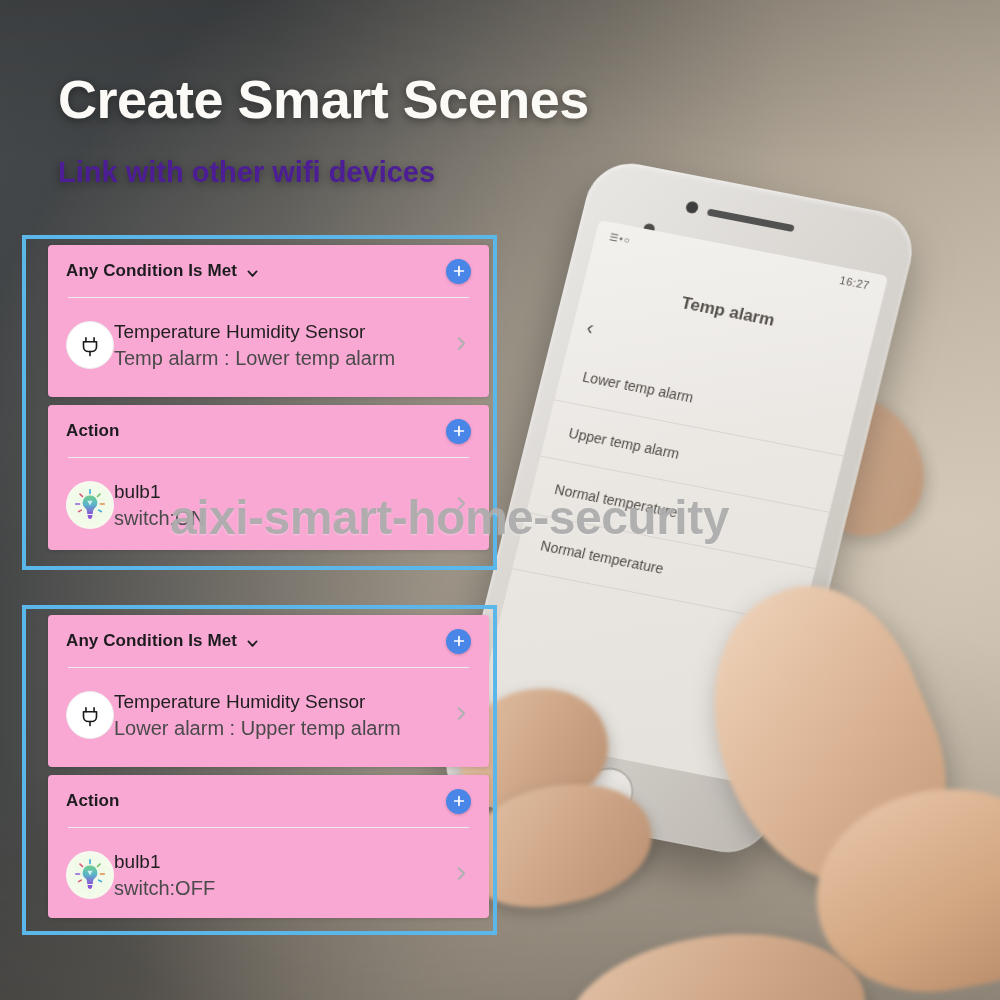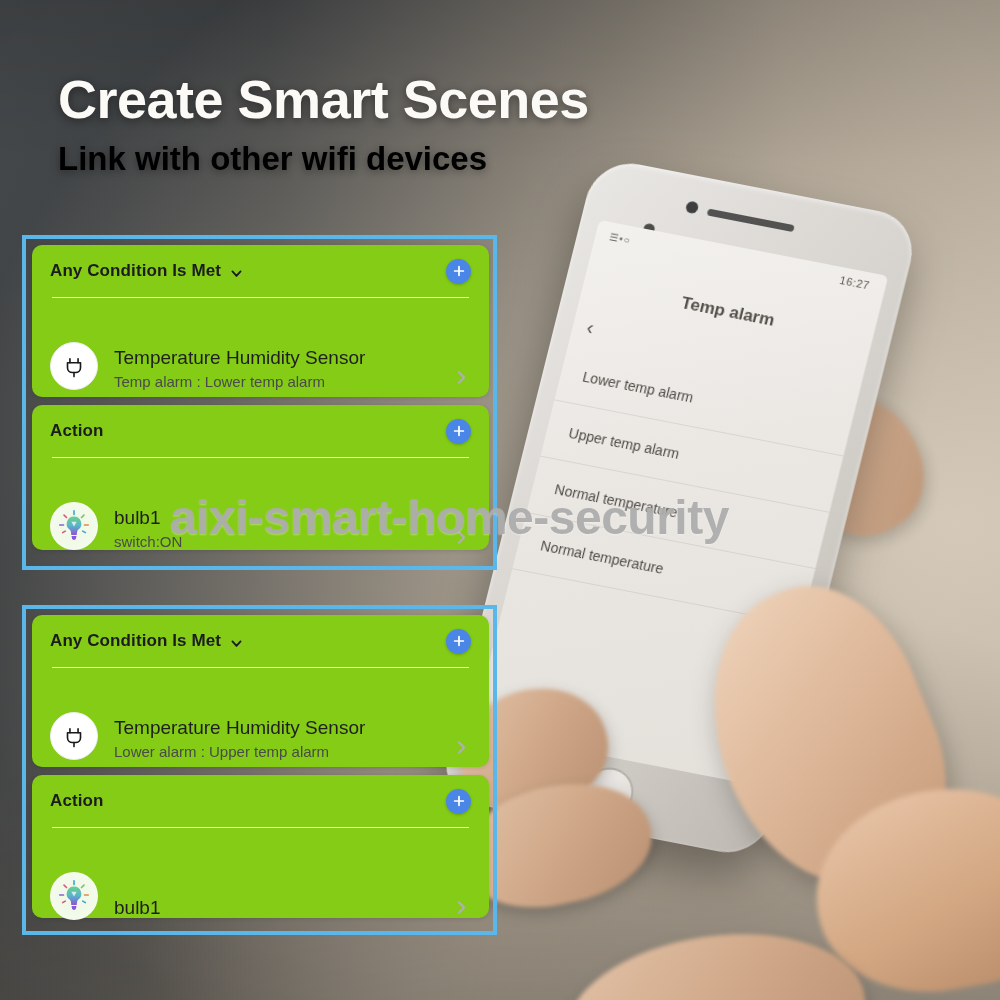--- a/index.html
+++ b/index.html
@@ -121,37 +121,38 @@
   .f4 { left:330px; top:246px;  width:120px; height:140px; transform:rotate(-26deg); opacity:.92;}
 
   
   #heading { position:absolute; left:58px; top:44px; width:700px; }
   .h-title {
     font-size:54px; font-weight:700; color:#fbfaf7; letter-spacing:-.5px;
     text-shadow:0 2px 10px rgba(0,0,0,.45);
     margin-top:24px;
   }
   .h-sub {
-    margin-top:10px; font-size:33px; font-weight:700; color:#000000;
+    margin-top:26px; font-size:29px; font-weight:700; color:#4c1d95;
     letter-spacing:0px; text-shadow:0 2px 8px rgba(0,0,0,.4);
   }
 
   
   .scene-frame {
     position:absolute; left:22px; width:475px;
     border:4px solid #5bb7ea; background:transparent;
     padding:6px 4px 6px 6px;
   }
   #scene-1 { top:235px; height:335px; }
   #scene-2 { top:605px; height:330px; }
 
   .panel {
-    background:#84cc16; border-radius:10px;
+    background:#f9a8d4; border-radius:4px;
     box-shadow:0 1px 4px rgba(0,0,0,.13);
     padding:0 18px;
+    margin-left:16px;
   }
   #scene-1 .panel.p-cond { height:152px; }
   #scene-1 .panel.p-act  { height:145px; margin-top:8px; }
   #scene-2 .panel.p-cond { height:152px; }
   #scene-2 .panel.p-act  { height:143px; margin-top:8px; }
 
   .panel-head {
     display:flex; align-items:center; justify-content:space-between;
     height:52px;
   }
@@ -162,33 +163,33 @@
   .chev-down { width:13px; height:13px; display:inline-block; }
   .plus-btn {
     width:25px; height:25px; border-radius:50%; background:#4a86e8;
     display:flex; align-items:center; justify-content:center;
     box-shadow:0 1px 3px rgba(0,0,0,.22);
   }
   .plus-btn svg { display:block; }
   .divider { height:1px; background:#ececec; margin:0 2px; }
 
   .row {
-    display:flex; align-items:flex-end; gap:16px; height:92px; padding-top:2px;
+    display:flex; align-items:center; height:92px; padding-top:2px;
   }
   .row-icon {
     width:48px; height:48px; border-radius:50%; flex:0 0 48px;
     display:flex; align-items:center; justify-content:center;
   }
   .row-icon.plug { border:1px solid #ededed; background:#fff; }
   .row-icon.bulb {
     background:radial-gradient(circle at 50% 52%, #eef9e6 0%, #f2fae9 55%, #f7fcf2 78%, #fdfefb 100%);
   }
   .row-text { flex:1 1 auto; min-width:0; }
   .row-title { font-size:19px; color:#1f1f1f; line-height:1.25; }
-  .row-sub { font-size:15px; color:#4a4a4a; margin-top:3px; }
+  .row-sub { font-size:20px; color:#4a4a4a; margin-top:3px; }
   .row-chev { flex:0 0 18px; color:#aeaeae; }
 
   
   #watermark {
     position:absolute; left:170px; top:490px;
     font-size:48px; font-weight:700; letter-spacing:-.5px;
     color:rgba(170,170,170,.92);
     text-shadow:0 1px 2px rgba(255,255,255,.35);
     white-space:nowrap; pointer-events:none;
   }
@@ -401,20 +402,21 @@
               <stop offset="100%" stop-color="#8a55d6"></stop>
             </linearGradient>
           </defs>
           <path d="M20 10a7.6 7.6 0 0 0-4.6 13.7c.9.8 1.3 1.6 1.4 2.6l.3 3.2h5.8l.3-3.2c.1-1 .5-1.8 1.4-2.6A7.6 7.6 0 0 0 20 10z" fill="url(#bulbg2)"></path>
           <path d="M17.4 30.6h5.2l-.5 2.4a2.2 2.2 0 0 1-2.1 1.7 2.2 2.2 0 0 1-2.1-1.7z" fill="#8a55d6"></path>
           <path d="M17.2 15.4h5.6L20 20.4z" fill="#ffffff" opacity=".75"></path>
         </svg>
       </div>
       <div class="row-text">
         <div class="row-title">bulb1</div>
+        <div class="row-sub">switch:OFF</div>
       </div>
       <div class="row-chev">
         <svg viewBox="0 0 16 16" width="17" height="17">
             <path d="M5.5 3 L10.5 8 L5.5 13" fill="none" stroke="#b0b0b0" stroke-width="1.9" stroke-linecap="round" stroke-linejoin="round"></path>
           </svg>
       </div>
     </div>
   </div>
 </div>
 

